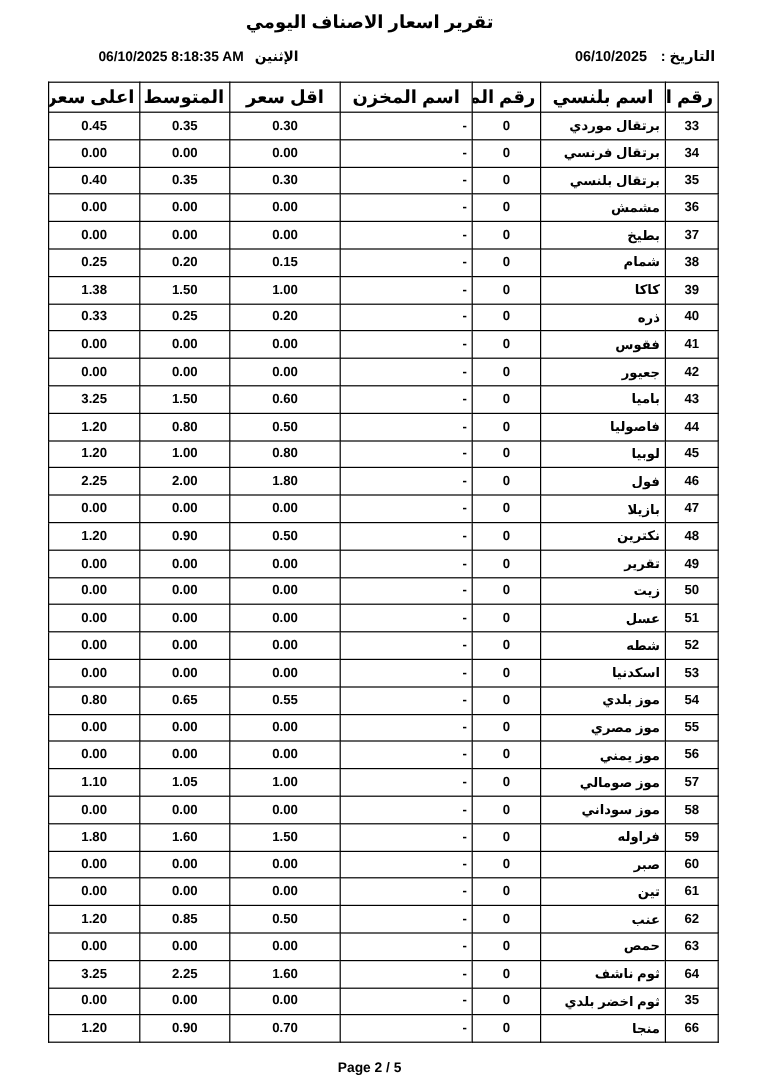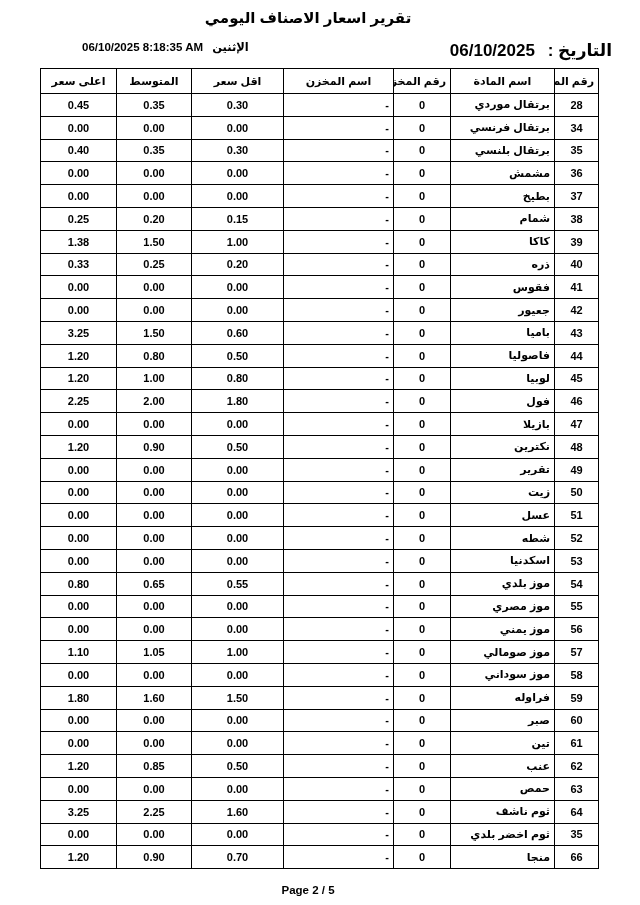--- a/index.html
+++ b/index.html
@@ -19,22 +19,22 @@
   }
 
   .meta-row { position:relative; height:18px; margin-top:13px; }
   .meta-left {
     position:absolute; left:82px; top:0;
     font-weight:bold; font-size:11.5px;
     direction:ltr; white-space:nowrap;
   }
   .meta-left .daypart { margin-left:6px; }
   .meta-right {
-    position:absolute; right:4px; top:0;
-    font-weight:bold; font-size:17px;
+    position:absolute; right:20px; top:0;
+    font-weight:bold; font-size:12px;
     direction:rtl; white-space:nowrap;
   }
   .meta-right .lbl { margin-left:8px; }
 
   table.report {
     direction:rtl;
     border-collapse:collapse;
     table-layout:fixed;
     margin:10px 0 0 40px;
     width:558px;
@@ -42,21 +42,21 @@
   table.report th, table.report td {
     border:1px solid #000;
     font-weight:bold;
     padding:0 4px;
     overflow:hidden;
     white-space:nowrap;
     background:#fff;
   }
   table.report th {
     height:24px;
-    font-size:11px;
+    font-size:15px;
     text-align:center;
   }
   table.report td {
     height:21.8px;
     font-size:11px;
   }
   
   col.c-itemno  { width:44px; }
   col.c-itemname{ width:104px; }
   col.c-whno    { width:57px; }
@@ -103,32 +103,32 @@
         <col class="c-itemname">
         <col class="c-whno">
       <col class="c-whname">
         <col class="c-min">
         <col class="c-avg">
         <col class="c-max">
     </colgroup>
     <thead>
       <tr>
         <th>رقم المادة</th>
-        <th>اسم المادة</th>
+        <th>اسم بلنسي</th>
         <th>رقم المخزن</th>
         <th>اسم المخزن</th>
         <th>اقل سعر</th>
         <th>المتوسط</th>
         <th>اعلى سعر</th>
       </tr>
     </thead>
     <tbody>
 
         <tr>
-          <td class="num">28</td>
+          <td class="num">33</td>
           <td class="name">برتقال موردي</td>
           <td class="num">0</td>
           <td class="whname">-</td>
           <td class="num">0.30</td>
           <td class="num">0.35</td>
           <td class="num">0.45</td>
         </tr>
 
         <tr>
           <td class="num">34</td>

